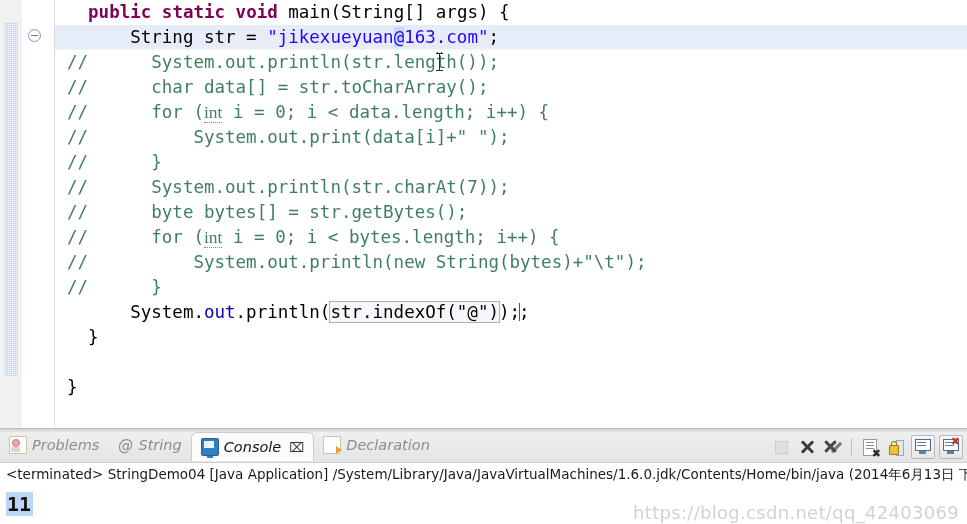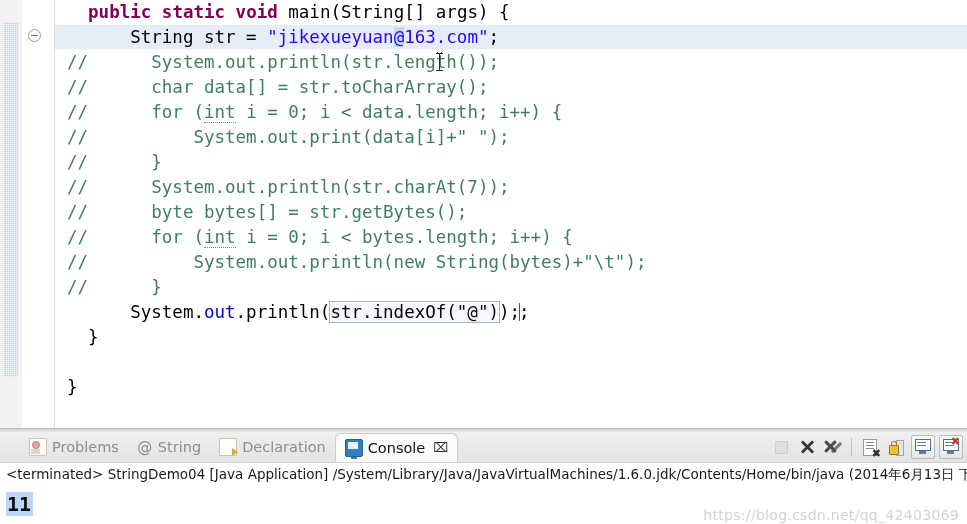--- a/index.html
+++ b/index.html
@@ -113,21 +113,21 @@
     background: #e6edf8;
     margin-left: -55px;
     padding-left: 67px;
     box-shadow: 0 -1px 0 #f2f6fc inset;
   }
   .kw       { color: #7f0055; font-weight: bold; }
   .str      { color: #2a00ff; }
   .cmt      { color: #3f7f5f; }
   .fld      { color: #0000c0; }
   .plain    { color: #000000; }
-  .localvar { border-bottom: 1px dotted #cc6666; }
+  .localvar { border-bottom: 1px dotted #cc6666; font-family: Liberation Serif, serif; }
 
   .occ-box {
     outline: 1px solid #a0b4cc;
     background: #f5f7fa;
   }
   .sel-at {
     background: #c3d9f5;
   }
   .caret {
     display: inline-block;
@@ -180,23 +180,24 @@
   }
 
   #tabbar {
     position: relative;
     height: 30px;
     background: linear-gradient(#efefef, #e4e4e4);
     border-bottom: 1px solid #cfcfcf;
   }
   .tabs {
     display: flex;
-    align-items: center;
+    align-items: flex-start;
     height: 30px;
-    padding-left: 20px;
+    padding-left: 0;
+    font-style: italic;
   }
   .tab {
     display: flex;
     align-items: center;
     gap: 5px;
     height: 26px;
     padding: 0 9px;
     font-size: 14.5px;
     color: #8d8d8d;
     font-family: "DejaVu Sans", sans-serif;
@@ -407,21 +408,21 @@
   }
   #console-out span.sel {
     background: #bcd6f7;
     padding: 0 2px 0 1px;
   }
   #watermark {
     position: absolute;
     right: 8px;
     bottom: 2px;
     font-family: "DejaVu Sans", sans-serif;
-    font-size: 14px;
+    font-size: 18px;
     color: #d2d2d2;
     letter-spacing: .3px;
     white-space: nowrap;
   }
 </style>
 </head>
 <body>
 
 <div id="app">
 
@@ -453,28 +454,28 @@
     <div id="tabbar">
       <div class="tabs" id="tabs-container">
           <div class="tab">
             <span class="tabicon ico-problems"></span>
             <span>Problems</span>
           </div>
           <div class="tab">
             <span class="tabicon ico-javadoc">@</span>
             <span>String</span>
           </div>
-          <div class="tab">
-            <span class="tabicon ico-declaration"></span>
-            <span>Declaration</span>
-          </div>
           <div class="tab active">
             <span class="tabicon ico-console"></span>
             <span>Console</span>
             <span class="tab-close">⌧</span>
+          </div>
+          <div class="tab">
+            <span class="tabicon ico-declaration"></span>
+            <span>Declaration</span>
           </div>
         </div>
       <div id="panel-toolbar">
           <span class="tbtn">
             <span class="ico-terminate"></span>
           </span>
           <span class="tbtn">
             <span class="ico-x"></span>
           </span>
           <span class="tbtn">

